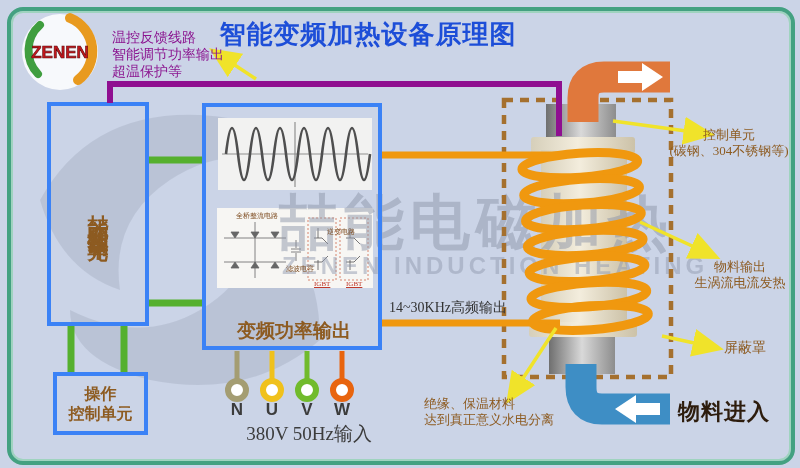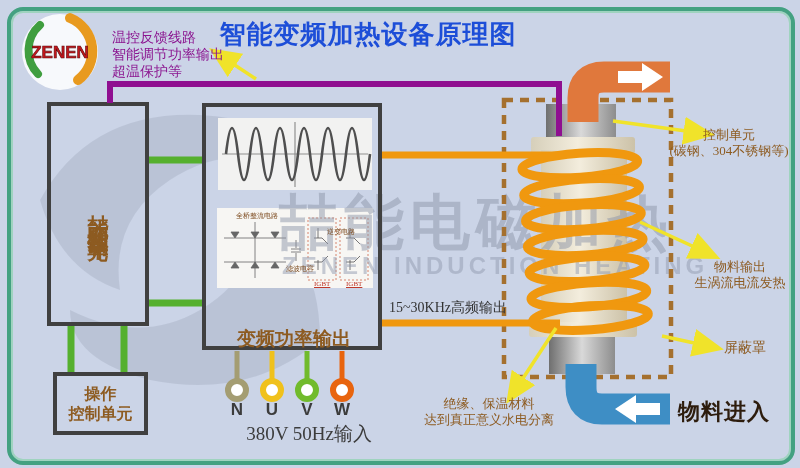--- a/index.html
+++ b/index.html
@@ -6,38 +6,38 @@
   #stage{position:relative;width:800px;height:468px;background:#cbd4e7;font-family:"Liberation Serif",serif;}
   .frame{position:absolute;left:7px;top:7px;width:780px;height:450px;border:4px solid #43a181;border-radius:16px;box-shadow:inset 0 0 0 2px #9fd3bf;z-index:1;}
   .abs{position:absolute;}
   
   .z2{z-index:2;} .z3{z-index:3;} .z4{z-index:4;} .z5{z-index:5;} .z6{z-index:6;}
   svg.overlay{position:absolute;left:0;top:0;pointer-events:none;}
   
   .title{left:0;top:17px;width:736px;text-align:center;font-size:26px;font-weight:bold;color:#1d4ed8;letter-spacing:1px;}
   .feedback{left:112px;top:29px;font-size:14px;line-height:17px;color:#8b1590;}
   
-  .cyanbox{border:4px solid #404040;background:transparent;box-sizing:border-box;}
+  .cyanbox{border:4px solid #3b82f6;background:transparent;box-sizing:border-box;}
   .ctrl-box{left:47px;top:102px;width:102px;height:224px;display:flex;align-items:center;justify-content:center;}
   .ctrl-box .vtxt{writing-mode:vertical-rl;text-orientation:upright;font-size:21px;font-weight:bold;color:#8d5b21;letter-spacing:4px;}
   .op-box{left:53px;top:372px;width:95px;height:63px;display:flex;align-items:center;justify-content:center;text-align:center;font-size:16px;line-height:20px;color:#8d5b21;font-weight:bold;}
   .inv-box{left:202px;top:103px;width:180px;height:247px;}
-  .inv-label{left:224px;top:326px;width:140px;text-align:center;font-size:19px;font-weight:bold;color:#8d5b21;font-family:Liberation Serif, serif;}
+  .inv-label{left:224px;top:318px;width:140px;text-align:center;font-size:19px;font-weight:bold;color:#8d5b21;font-family:Liberation Serif, serif;}
   
   .wave-panel{left:218px;top:118px;width:154px;height:72px;background:#f2f2f1;}
   .circ-panel{left:217px;top:208px;width:156px;height:80px;background:#f7f6f3;}
   .circ-lbl{position:absolute;font-size:7px;color:#7c4a1e;white-space:nowrap;}
   .circ-lbl.red{color:#c0392b;text-decoration:underline;}
   
   .tlabel{width:24px;text-align:center;font-family:"Liberation Sans",sans-serif;font-size:17px;font-weight:bold;color:#3c3c3c;top:400px;}
   .vin{left:222px;top:421px;width:150px;text-align:right;font-size:19px;color:#3c3c3c;}
   .hf-label{left:389px;top:299px;font-size:14px;color:#333;}
   
   .flow-label{font-size:22px;font-weight:bold;color:#2d1c0d;letter-spacing:1px;}
-  .note{font-size:13px;line-height:16px;color:#8d5b21;text-align:center;}
+  .note{font-size:13px;line-height:16px;color:#8d5b21;}
   
   .wm-cn{left:278px;top:183px;font-size:60px;font-weight:bold;color:#8f97aa;opacity:.5;letter-spacing:6px;white-space:nowrap;}
   .wm-en{left:282px;top:252px;font-family:"Liberation Sans",sans-serif;font-size:24px;font-weight:bold;color:#939cb0;opacity:.5;letter-spacing:4px;white-space:nowrap;}
   
   .logo{left:18px;top:10px;width:84px;height:84px;}
 </style>
 </head>
 <body>
 
 <div id="stage">
@@ -188,21 +188,21 @@
       <line x1="662" y1="336" x2="717" y2="348"></line>
       <line x1="556" y1="328" x2="510" y2="398"></line>
     </g>
   </svg>
 
   <div class="abs tlabel z6" style="left:225px;">N</div>
   <div class="abs tlabel z6" style="left:260px;">U</div>
   <div class="abs tlabel z6" style="left:295px;">V</div>
   <div class="abs tlabel z6" style="left:330px;">W</div>
   <div class="abs vin z6">380V  50Hz输入</div>
-  <div class="abs hf-label z6">15~30KHz高频输出</div>
+  <div class="abs hf-label z6">14~30KHz高频输出</div>
 
   <div class="abs flow-label z6" style="left:678px;top:397px;">物料进入</div>
 
   <div class="abs note z6" style="left:660px;top:127px;width:138px;text-align:center;">
     <div>控制单元</div>
     <div>(碳钢、304不锈钢等)</div>
   </div>
   <div class="abs note z6" style="left:682px;top:259px;width:116px;text-align:center;">
     <div>物料输出</div>
     <div>生涡流电流发热</div>

